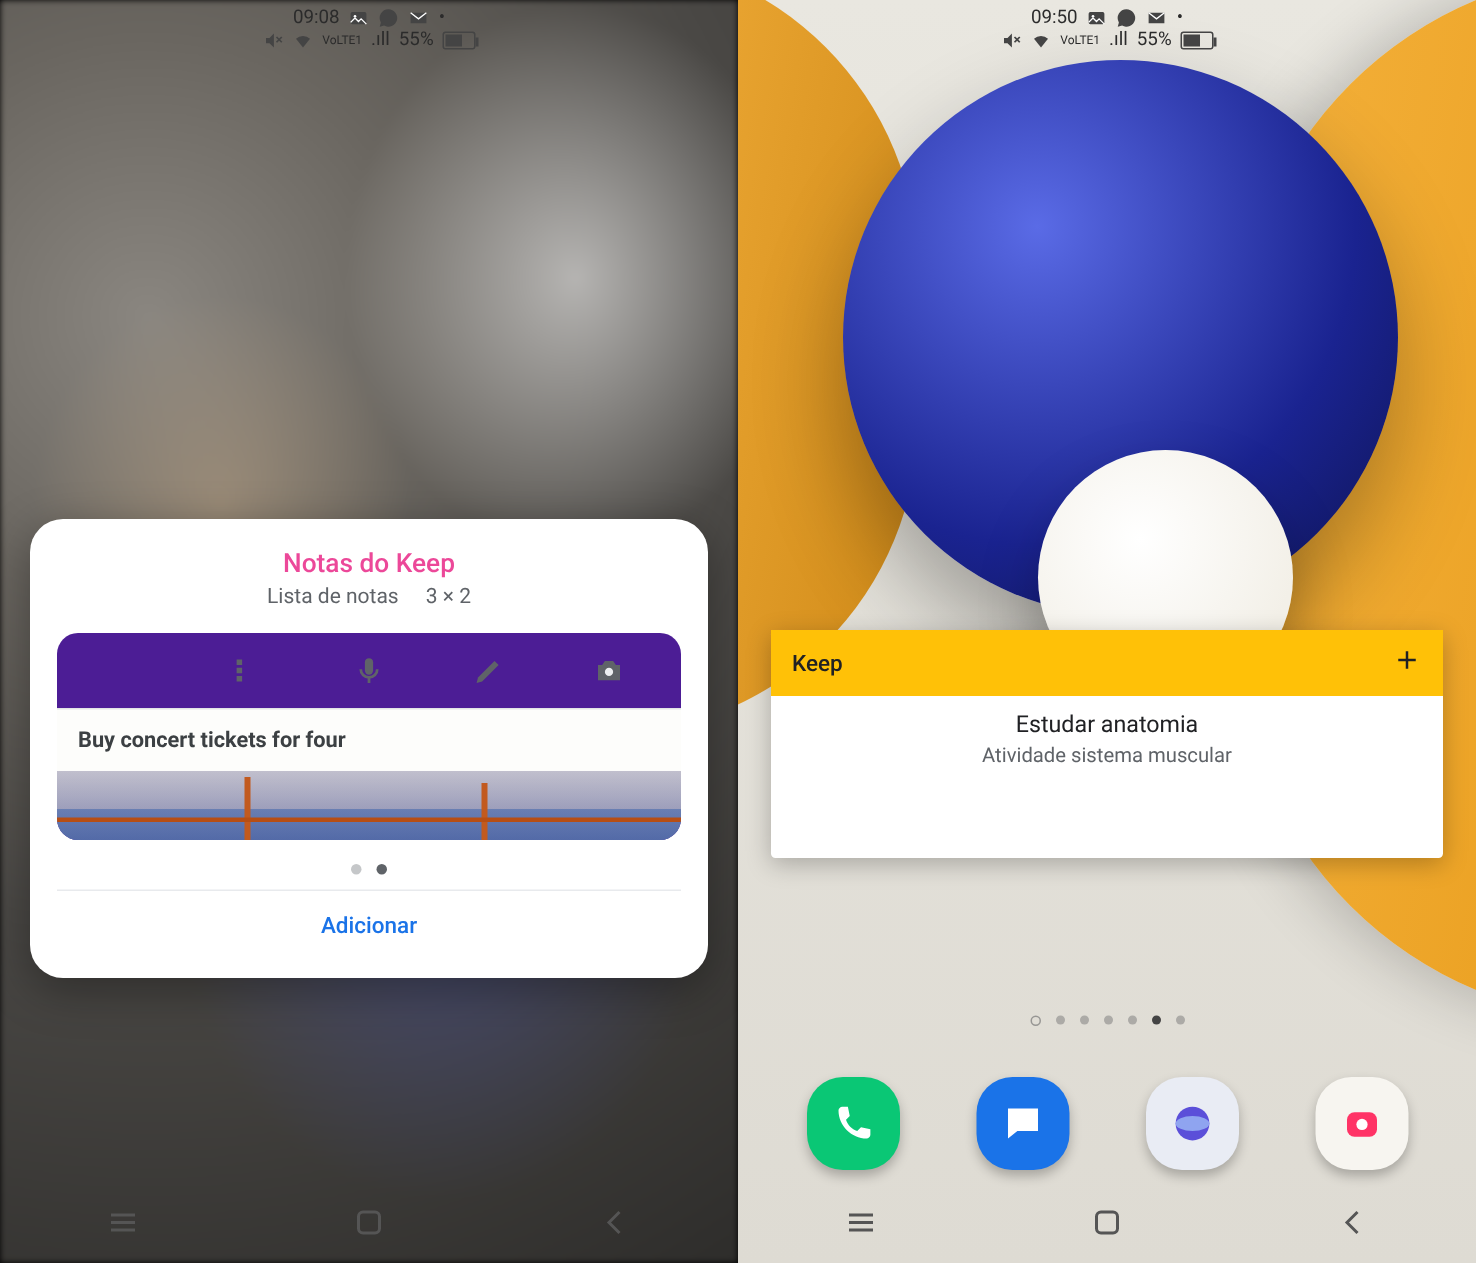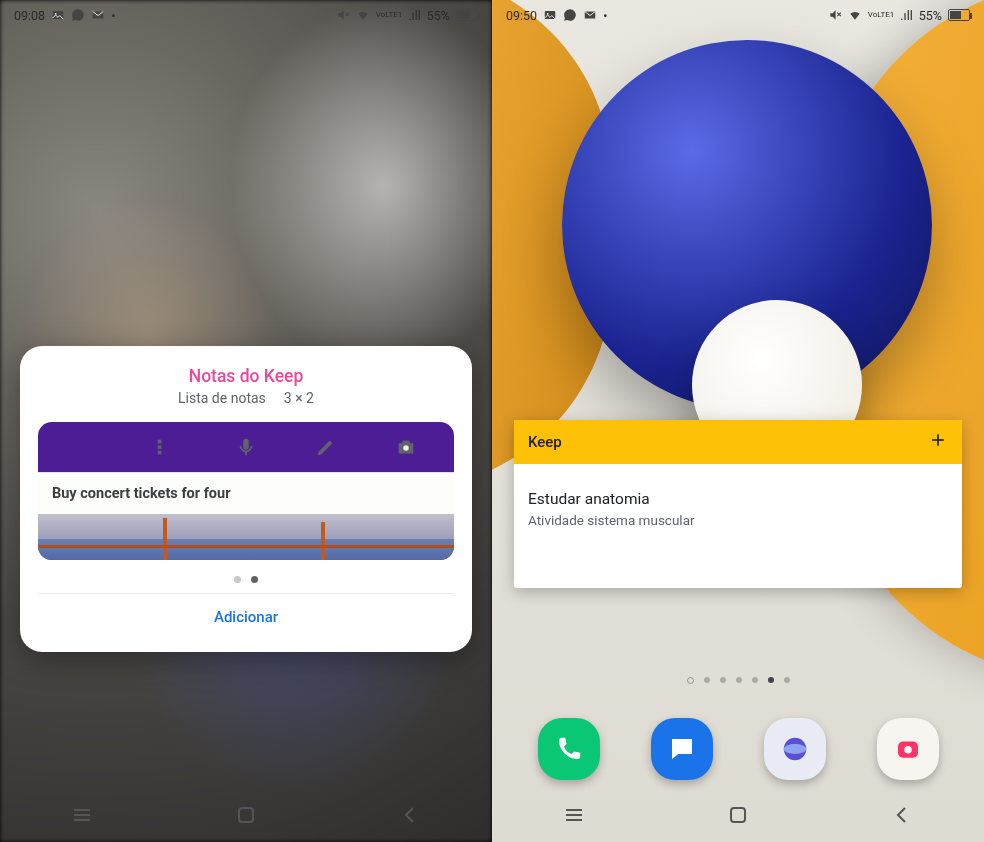--- a/index.html
+++ b/index.html
@@ -50,20 +50,21 @@
         background: linear-gradient(100deg,#f4b13c,#e89c1a);
         border-radius: 260px 0 0 260px; box-shadow: -10px 0 40px rgba(0,0,0,0.2);}
   
   .status-bar {
     position: absolute; top:0; left:0; right:0;
     height: 30px;
     display:flex; justify-content:space-between; align-items:center;
     padding: 4px 14px;
     font-size: 12.5px; color:#2b2b2b;
     z-index: 30;
+    flex-direction: column;
   }
   .status-left, .status-right { display:flex; align-items:center; gap:6px; }
   .status-bar svg { width:14px; height:14px; fill:#444; }
   .mini-text { font-size:8px; line-height:1; }
   .battery-box {
     width:22px; height:12px; border:1px solid #444; border-radius:2px;
     position:relative; display:inline-block;
   }
   .battery-box::after{ content:""; position:absolute; right:-3px; top:3px; width:2px; height:6px; background:#444;}
   .battery-fill{ position:absolute; left:1px; top:1px; bottom:1px; width:55%; background:#444;}
@@ -120,21 +121,21 @@
     box-shadow:0 4px 16px rgba(0,0,0,0.25);
     padding-bottom:60px;
     z-index:15;
   }
   .hw-header{
     background:#ffc107; display:flex; justify-content:space-between; align-items:center;
     padding:10px 14px;
   }
   .hw-header-title{font-size:15px; font-weight:500; color:#202124;}
   .hw-plus svg{width:20px;height:20px;stroke:#202124;stroke-width:2;fill:none;}
-  .hw-note{padding:26px 14px 0;}
+  .hw-note{padding:10px 14px 0;text-align:center;}
   .hw-note-title{font-size:15.5px;color:#202124;}
   .hw-note-body{font-size:13.5px;color:#5f6368;margin-top:4px;}
   
   .page-dots{
     position:absolute; left:0; right:0; bottom:158px;
     display:flex; justify-content:center; gap:10px; z-index:16;
   }
   .page-dots .d{width:6px;height:6px;border-radius:50%;background:rgba(120,120,120,0.5);}
   .page-dots .d.home{background:transparent;border:1px solid rgba(120,120,120,0.7);width:7px;height:7px;}
   .page-dots .d.active{background:#444;}

